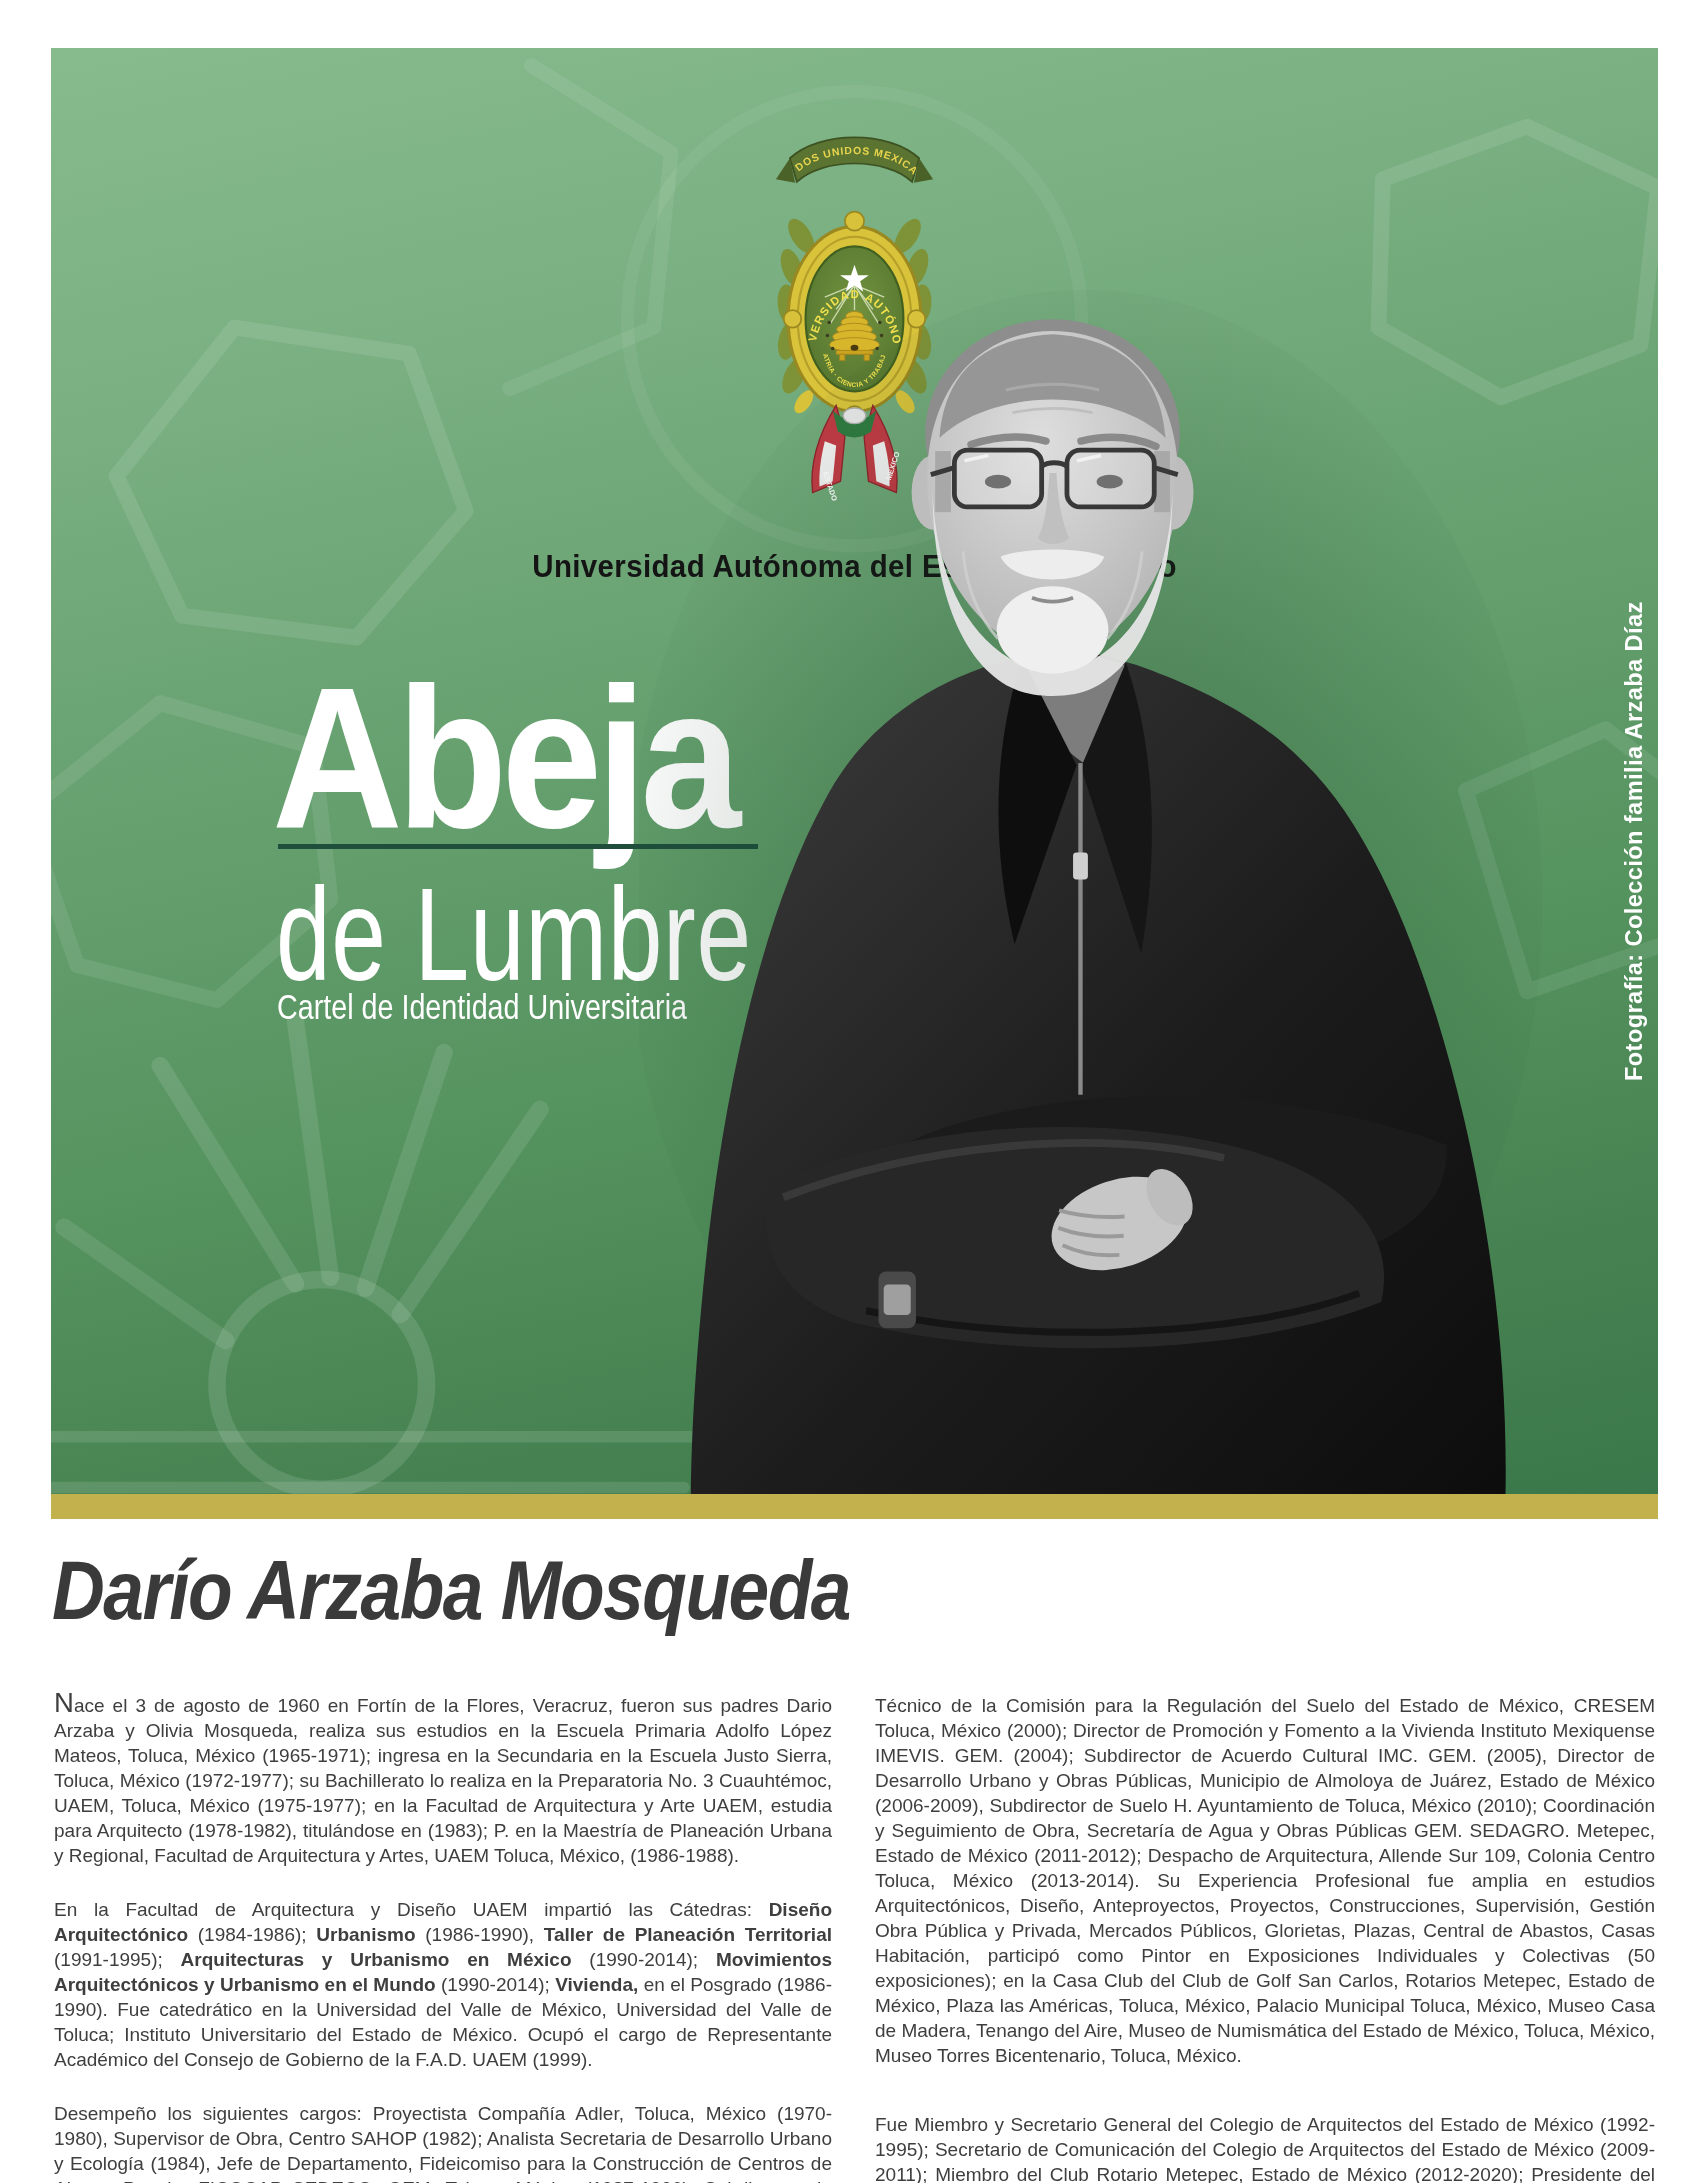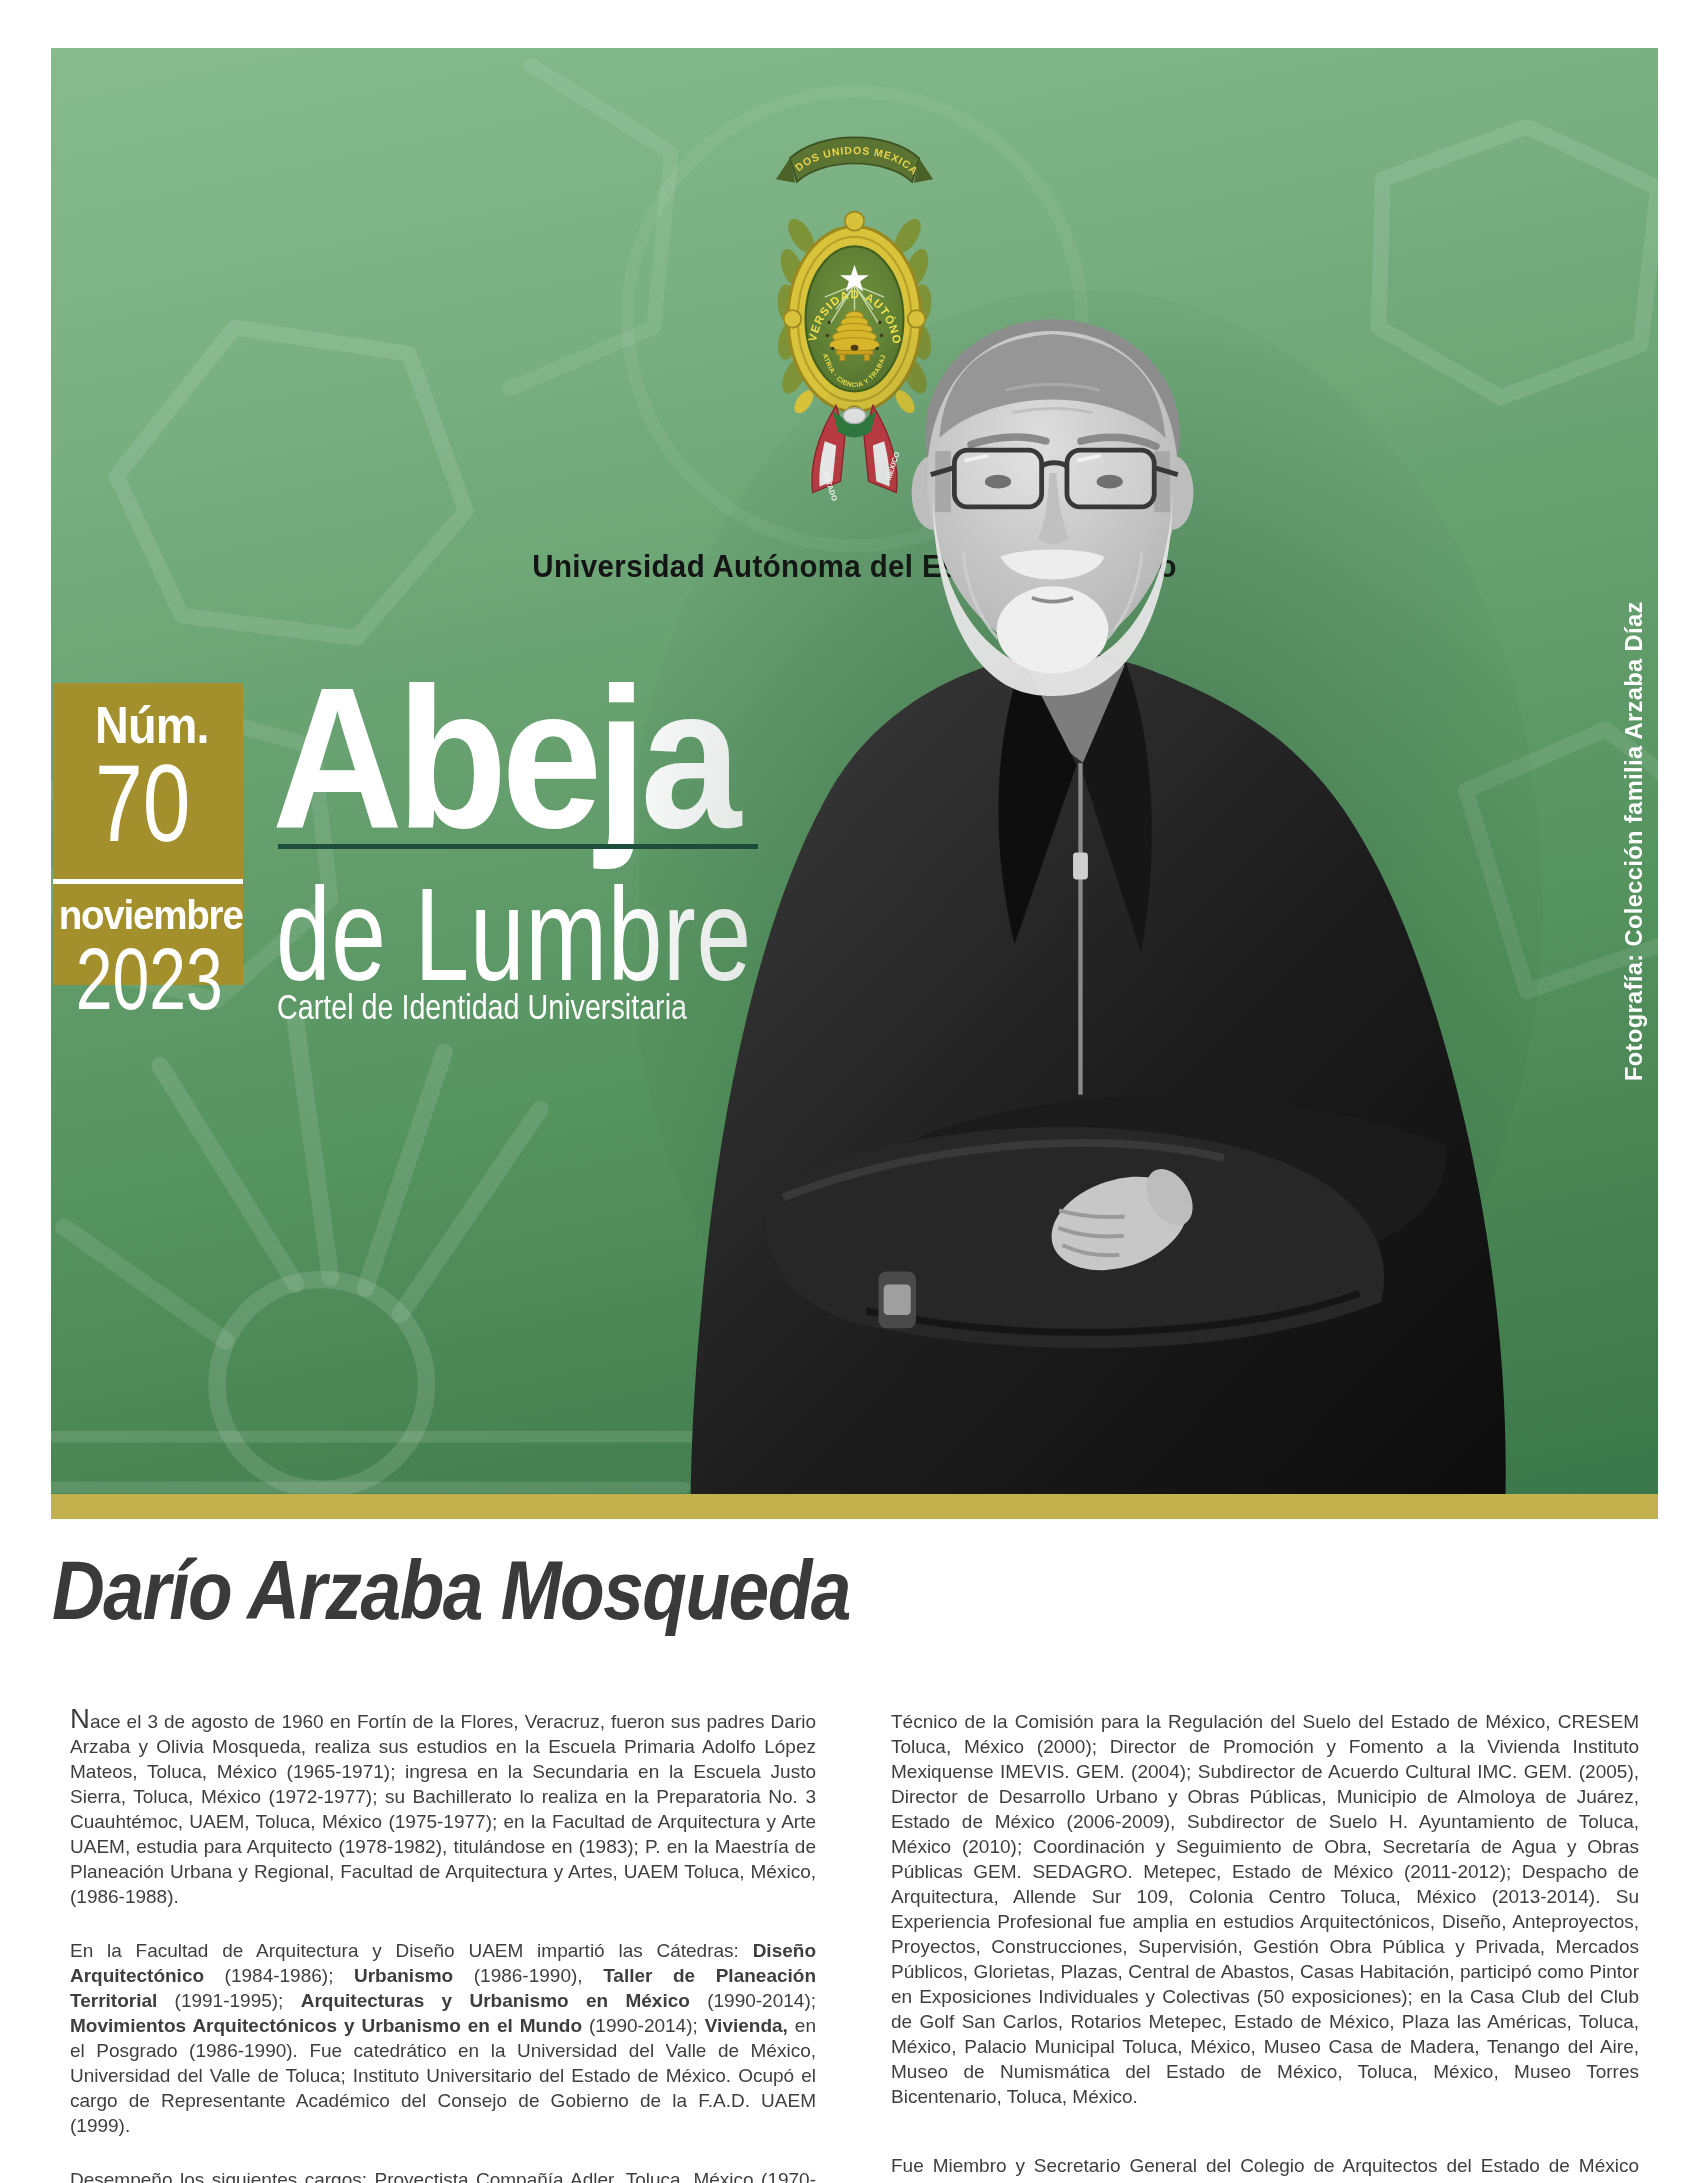--- a/index.html
+++ b/index.html
@@ -44,21 +44,21 @@
   
   .gold-bar{position:absolute;left:51px;top:1494px;width:1607px;height:25px;background:#c3b14d;}
 
   
   .heading{position:absolute;left:52px;top:1549px;font-size:83px;line-height:1;font-weight:700;font-style:italic;
     color:#3a3a3a;letter-spacing:-1.7px;transform:scaleX(0.88);transform-origin:left top;white-space:nowrap;}
 
   .col{position:absolute;top:1693px;color:#3e3e3e;font-size:19px;line-height:25px;text-align:justify;}
   .col-left{left:54px;width:778px;}
   .col-right{left:875px;width:780px;}
-  .body-p{margin:16px;}
+  .body-p{margin:0;}
   .b{font-weight:700;}
   .dropcap{font-size:1.45em;line-height:0;}
 </style>
 </head>
 <body>
 
 <div class="page">
 
   <div class="poster">
 
@@ -178,27 +178,20 @@
           <path d="M 150 700 C 180 730 220 730 250 700 L 238 748 C 214 766 186 766 162 748 Z" fill="#2f7a3f"></path>
           <ellipse cx="200" cy="712" rx="26" ry="18" fill="#e8e8e8" stroke="#b0b0b0" stroke-width="3"></ellipse>
           <text x="128" y="842" font-family="Liberation Sans, sans-serif" font-size="17" font-weight="700" fill="#ffffff" transform="rotate(72 128 842)">ESTADO</text>
           <text x="258" y="858" font-family="Liberation Sans, sans-serif" font-size="17" font-weight="700" fill="#ffffff" transform="rotate(-72 272 842)">MÉXICO</text>
         </g>
       </svg>
     </div>
 
     <div class="university-name">Universidad Autónoma del Estado de México</div>
 
-    <div class="issue-box">
-      <div class="issue-label">Núm.</div>
-      <div class="issue-number">70</div>
-      <div class="issue-divider"></div>
-      <div class="issue-month">noviembre</div>
-      <div class="issue-year">2023</div>
-    </div>
 
     <div class="title-main">Abeja</div>
     <div class="title-rule"></div>
     <div class="title-sub">de Lumbre</div>
     <div class="title-tag">Cartel de Identidad Universitaria</div>
 
     <div class="photo-credit">Fotografía: Colección familia Arzaba Díaz</div>
 
     <div class="portrait">
       <svg viewBox="0 0 2100 2860">

